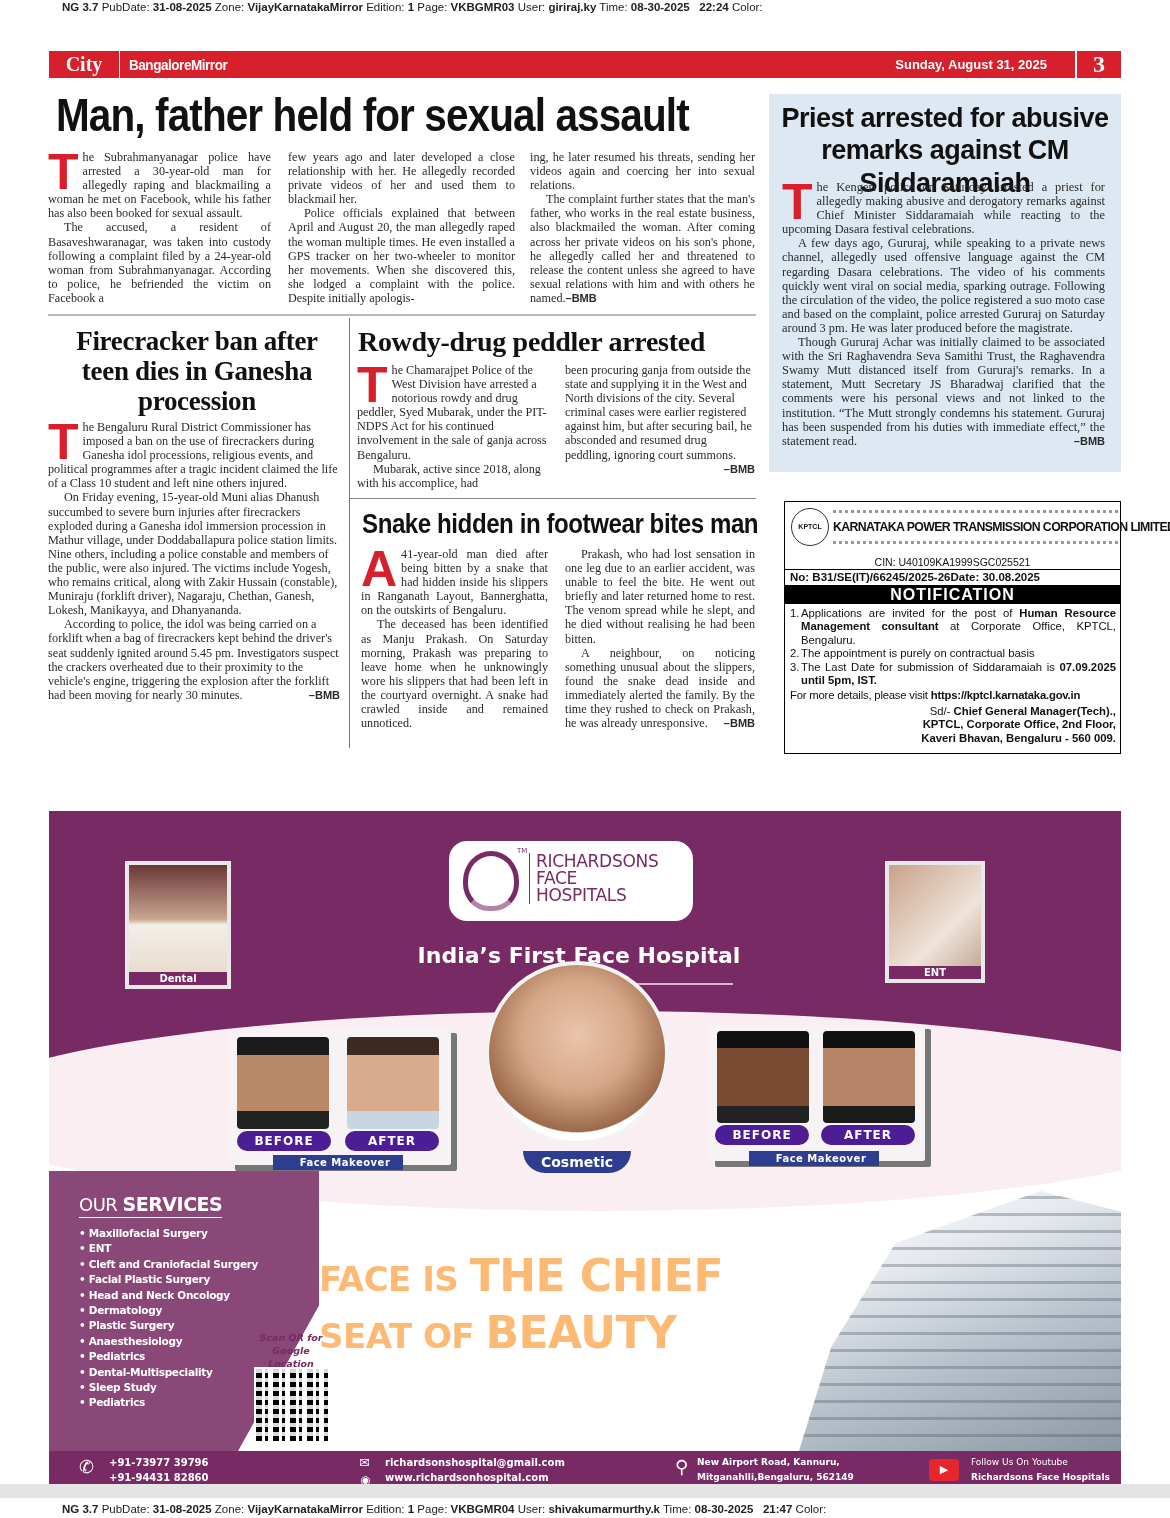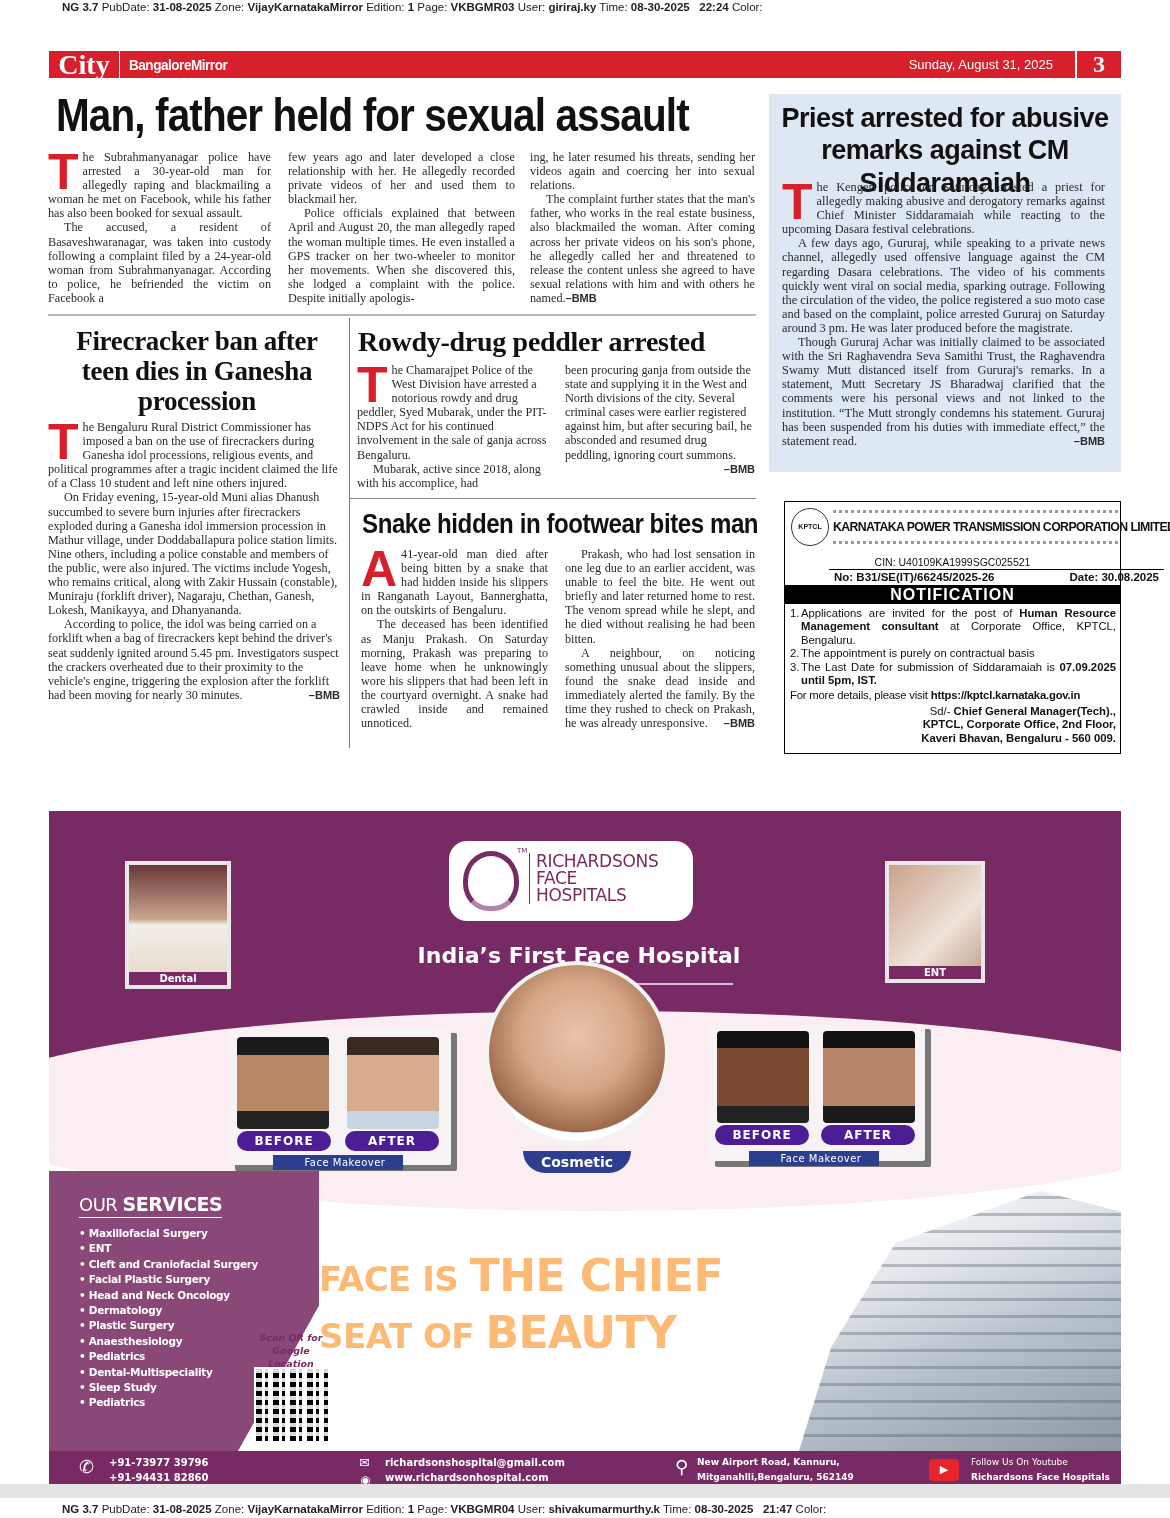--- a/index.html
+++ b/index.html
@@ -5,23 +5,23 @@
   * { box-sizing: border-box; margin: 0; padding: 0; }
   html, body { width: 1170px; height: 1518px; background: #ffffff; overflow: hidden; }
   body { position: relative; font-family: "Liberation Serif", serif; color: #1a1a1a; }
   .slug { position: absolute; left: 62px; font-family: "Liberation Sans", sans-serif; font-size: 11.5px; color: #222; white-space: nowrap; }
   .slug b { font-weight: bold; }
   .slug-top { top: 1px; }
   .slug-bottom { top: 1503px; }
   .sep-bar { position: absolute; left: 0; width: 1170px; height: 14px; background: #e4e4e4; top: 1484px; }
 
   .masthead { position: absolute; left: 49px; top: 51px; width: 1072px; height: 27px; background: #d7202b; color: #fff; display: flex; align-items: center; }
-  .mh-city { font-family: "Liberation Serif", serif; font-weight: bold; font-size: 28px; width: 71px; text-align: center; border-right: 1.5px solid #fff; height: 100%; line-height: 27px; }
+  .mh-city { font-family: "Liberation Serif", serif; font-weight: bold; font-size: 20px; width: 71px; text-align: center; border-right: 1.5px solid #fff; height: 100%; line-height: 27px; }
   .mh-paper { font-family: "Liberation Sans", sans-serif; font-weight: bold; font-size: 15px; padding-left: 10px; letter-spacing: -0.5px; transform: scaleX(0.9); transform-origin: left; }
-  .mh-date { margin-left: auto; font-family: "Liberation Sans", sans-serif; font-weight: normal; font-size: 13px; padding-right: 22px; }
+  .mh-date { margin-left: auto; font-family: "Liberation Sans", sans-serif; font-weight: bold; font-size: 13px; padding-right: 28px; }
   .mh-page { width: 46px; height: 100%; border-left: 2px solid #fff; text-align: center; font-family: "Liberation Serif", serif; font-weight: bold; font-size: 24px; line-height: 27px; }
 
   .headline { position: absolute; font-family: "Liberation Sans", sans-serif; font-weight: bold; color: #111; letter-spacing: -1px; }
   .hl-main { left: 56px; top: 88px; font-size: 46px; transform: scaleX(0.88); transform-origin: left; white-space: nowrap; }
   .hl-priest { left: 775px; top: 104px; width: 340px; text-align: center; font-size: 27px; line-height: 31px; transform: scaleY(1.05); letter-spacing: -0.5px; }
   .hl-fire { left: 52px; top: 326px; width: 290px; text-align: center; font-family: "Liberation Serif", serif; font-size: 27px; line-height: 30px; letter-spacing: -0.3px; }
   .hl-rowdy { left: 358px; top: 326px; font-family: "Liberation Serif", serif; font-size: 28px; white-space: nowrap; letter-spacing: -0.3px; }
   .hl-snake { left: 362px; top: 508px; font-size: 28px; white-space: nowrap; transform: scaleX(0.86); transform-origin: left; letter-spacing: -0.5px; }
 
   .body { position: absolute; font-size: 12.2px; line-height: 14.1px; text-align: justify; color: #2a2a2a; }
@@ -33,21 +33,21 @@
 
   .rule-h { position: absolute; height: 2px; background: #b8b8b8; }
   .rule-v { position: absolute; width: 1px; background: #777; }
 
   .priest-box { position: absolute; left: 769px; top: 94px; width: 352px; height: 378px; background: #dde8f2; }
 
   .kptcl { position: absolute; left: 784px; top: 501px; width: 337px; height: 253px; border: 1.5px solid #000; background: #fff; font-family: "Liberation Sans", sans-serif; color: #111; }
   .kp-logo { position: absolute; left: 6px; top: 6px; width: 38px; height: 38px; border: 1.5px solid #333; border-radius: 50%; font-size: 7px; text-align: center; line-height: 36px; font-weight: bold; }
   .kp-name { position: absolute; left: 48px; top: 8px; width: 285px; font-size: 12.3px; font-weight: bold; letter-spacing: -0.6px; border-top: 3px dotted #999; border-bottom: 3px dotted #999; padding: 7px 0; white-space: nowrap; }
   .kp-cin { position: absolute; left: 0; top: 54px; width: 100%; text-align: center; font-size: 10.5px; }
-  .kp-row { position: absolute; left: 0; top: 67px; width: 100%; border-top: 1.5px solid #000; display: flex; justify-content: space-between; padding: 1px 5px; font-size: 11.5px; font-weight: bold; margin-left: 44px; }
+  .kp-row { position: absolute; left: 0; top: 67px; width: 100%; border-top: 1.5px solid #000; display: flex; justify-content: flex-start; padding: 1px 5px; font-size: 11.5px; font-weight: bold; }
   .kp-notif { position: absolute; left: 0; top: 83px; width: 100%; height: 19px; background: #000; color: #fff; text-align: center; font-size: 16px; font-weight: bold; letter-spacing: 1px; line-height: 19px; }
   .kp-list { position: absolute; left: 5px; top: 105px; width: 326px; font-size: 11.3px; line-height: 13.4px; }
   .kp-item { display: flex; text-align: justify; }
   .kp-item .n { width: 11px; flex-shrink: 0; }
   .kp-more { margin-top: 2px; white-space: nowrap; letter-spacing: -0.2px; }
   .kp-sign { text-align: right; font-weight: bold; margin-top: 2px; }
   .kp-sign span { font-weight: normal; }
 
   .ad { position: absolute; left: 49px; top: 768px; width: 1072px; height: 678px; background: #772a63; overflow: hidden; font-family: "DejaVu Sans", sans-serif; margin-top: 43px; }
   .ad-lower { position: absolute; left: 0; top: 290px; width: 1072px; height: 350px; background: #ffffff; }
@@ -61,21 +61,21 @@
   .ad-tagline-line { position: absolute; left: 472px; top: 172px; width: 212px; height: 2px; background: #d8b7cf; }
 
   .photo-card { position: absolute; background: #ddd; border: 4px solid #e8e8e8; }
   .pc-label { position: absolute; bottom: 0; left: 0; width: 100%; background: #772a63; color: #fff; font-size: 10px; font-weight: bold; text-align: center; padding: 1px 0; }
   .dental-img { left: 76px; top: 50px; width: 106px; height: 128px; background: linear-gradient(#6b3838 0, #c9a58f 45%, #f2efe8 50%, #e7d7c7 100%); }
   .ent-img { left: 836px; top: 50px; width: 100px; height: 122px; background: linear-gradient(135deg, #c9a28a, #efe3d9 60%, #bfa08a); }
   .bf-panel { position: absolute; background: #777; border-radius: 2px; }
   .bf-frame { position: absolute; background: #f7f2f4; border-radius: 2px; }
   .bf-face { position: absolute; border-radius: 4px; }
   .bf-lbl { position: absolute; background: #4c1d95; color: #fff; font-size: 12px; font-weight: bold; text-align: center; letter-spacing: 1px; line-height: 20px; border-radius: 10px; }
-  .fm-label { position: absolute; background: #2d3e90; color: #fff; font-size: 10px; font-weight: normal; text-align: center; line-height: 15px; letter-spacing: 0.5px; padding-left: 14px; }
+  .fm-label { position: absolute; background: #2d3e90; color: #fff; font-size: 10px; font-weight: bold; text-align: center; line-height: 15px; letter-spacing: 0.5px; padding-left: 14px; }
   .cos-circle { position: absolute; left: 436px; top: 150px; width: 184px; height: 184px; border-radius: 50%; background: radial-gradient(circle at 50% 40%, #e9c4ac 0, #d6a787 40%, #9c6a4b 70%, #fff 71%); border: 4px solid #f3f3f3; overflow: hidden; }
   .cos-label { position: absolute; left: 474px; top: 340px; width: 108px; background: #2d3e90; color: #fff; font-size: 14px; font-weight: bold; text-align: center; line-height: 22px; border-radius: 0 0 40px 40px; }
 
   .services { position: absolute; left: 30px; top: 382px; color: #fff; }
   .svc-title { font-size: 18px; letter-spacing: -0.5px; border-bottom: 1.5px solid #fff; padding-bottom: 2px; margin-bottom: 8px; display: inline-block; }
   .svc-title b { font-size: 19px; }
   .svc-list { list-style: none; font-size: 10.5px; line-height: 15.4px; font-weight: bold; letter-spacing: -0.3px; }
   .svc-list li::before { content: "• "; }
 
   .qr-cap { position: absolute; left: 204px; top: 520px; width: 76px; text-align: center; font-size: 9.5px; font-style: italic; font-weight: bold; color: #772a63; line-height: 13px; }

